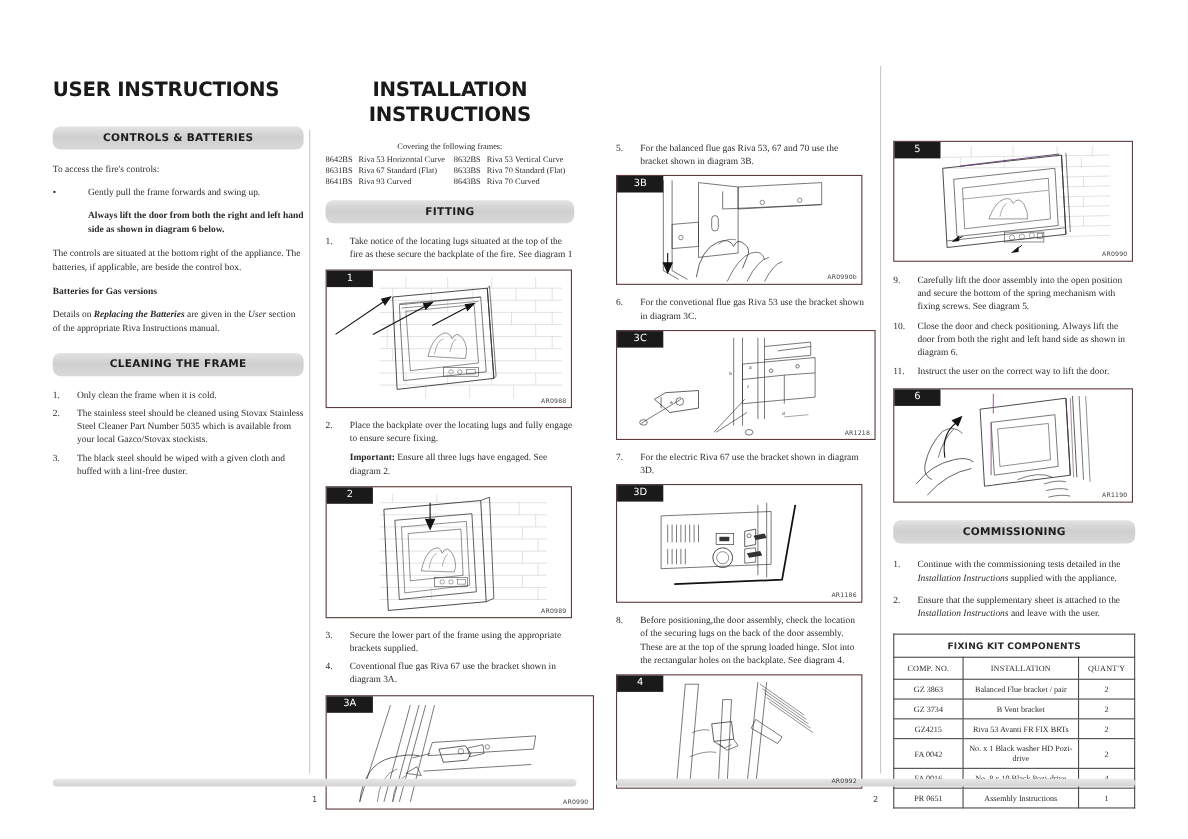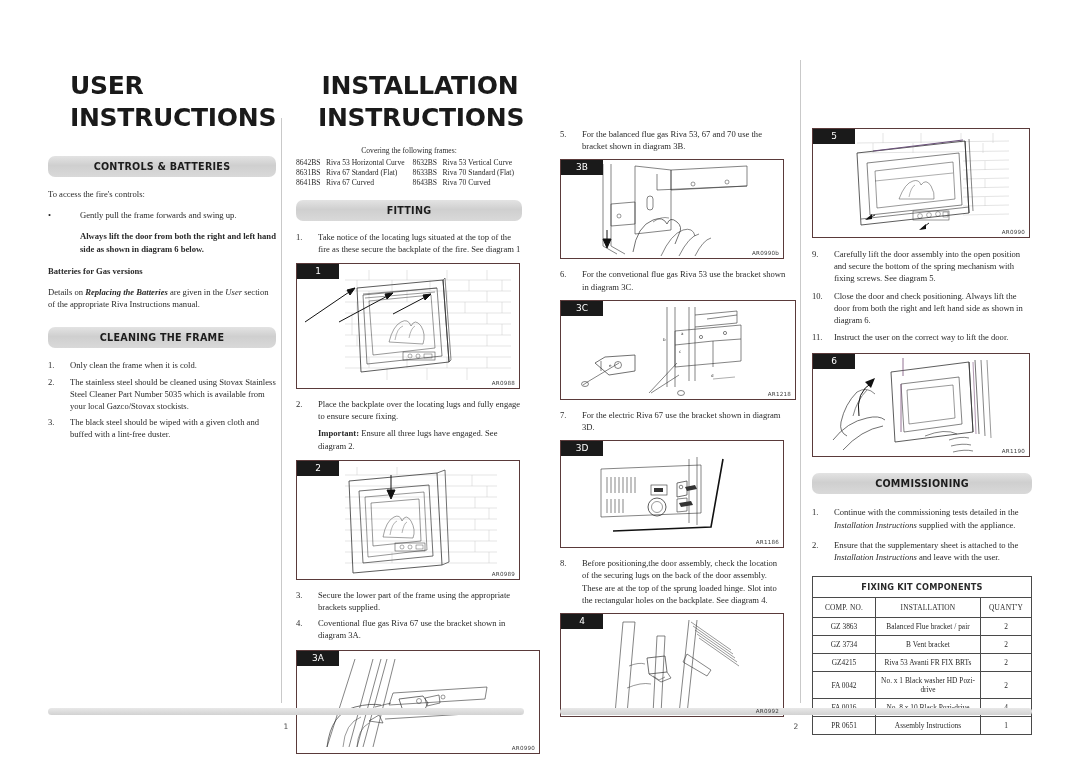--- a/index.html
+++ b/index.html
@@ -27,25 +27,24 @@
   .vrule {
     position: absolute;
     width: 1px;
     background: #c9c9c9;
   }
 
   
   .maintitle {
     font-family: "DejaVu Sans", sans-serif;
     font-weight: bold;
-    font-size: 25px;
+    font-size: 18px;
     letter-spacing: -0.3px;
     color: #1a1a1a;
     line-height: 1.28;
-    margin-left: 22px;
   }
 
   
   .sechead {
     border-radius: 7px;
     background: linear-gradient(to bottom, #e3e3e3 0%, #cfcfcf 45%, #d9d9d9 100%);
     text-align: center;
     font-family: "DejaVu Sans", sans-serif;
     font-weight: bold;
     font-size: 9.6px;
@@ -189,20 +188,21 @@
 
     <div class="bullet bt" style="margin-top:9px;">
       <span class="dot">•</span>
       <span>Gently pull the frame forwards and swing up.</span>
     </div>
 
     <div class="bt" style="margin-top:9px; padding-left:32px; font-weight:bold;">
       <span>Always lift the door from both the right and left hand side as shown in diagram 6 below.</span>
     </div>
 
+    <div class="bt" style="margin-top:10px;">The controls are situated at the bottom right of the appliance. The batteries, if applicable, are beside the control box.</div>
 
     <div class="bt" style="margin-top:10px; font-weight:bold;">Batteries for Gas versions</div>
 
     <div class="bt" style="margin-top:9px;">
       <span>Details on </span><b><i>Replacing the Batteries</i></b><span> are given in the </span><i>User</i><span> section of the appropriate Riva Instructions manual.</span>
     </div>
 
     <div class="sechead" style="margin-top:17px;">CLEANING THE FRAME</div>
 
     <ul class="numlist" style="margin-top:11px;">
@@ -236,21 +236,21 @@
         <td class="name">Riva 53 Vertical Curve</td>
       </tr>
       <tr>
         <td class="code">8631BS</td>
         <td class="name">Riva 67 Standard (Flat)</td>
         <td class="code">8633BS</td>
         <td class="name">Riva 70 Standard (Flat)</td>
       </tr>
       <tr>
         <td class="code">8641BS</td>
-        <td class="name">Riva 67 Curved</td>
+        <td class="name">Riva 93 Curved</td>
         <td class="code">8643BS</td>
         <td class="name">Riva 70 Curved</td>
       </tr>
     </tbody>
       </table>
 
     <div class="sechead" style="margin-top:12px;">FITTING</div>
 
     <div class="bt" style="margin-top:10px; display:flex;">
       <span style="width:22px; flex:0 0 22px;">1.</span>

